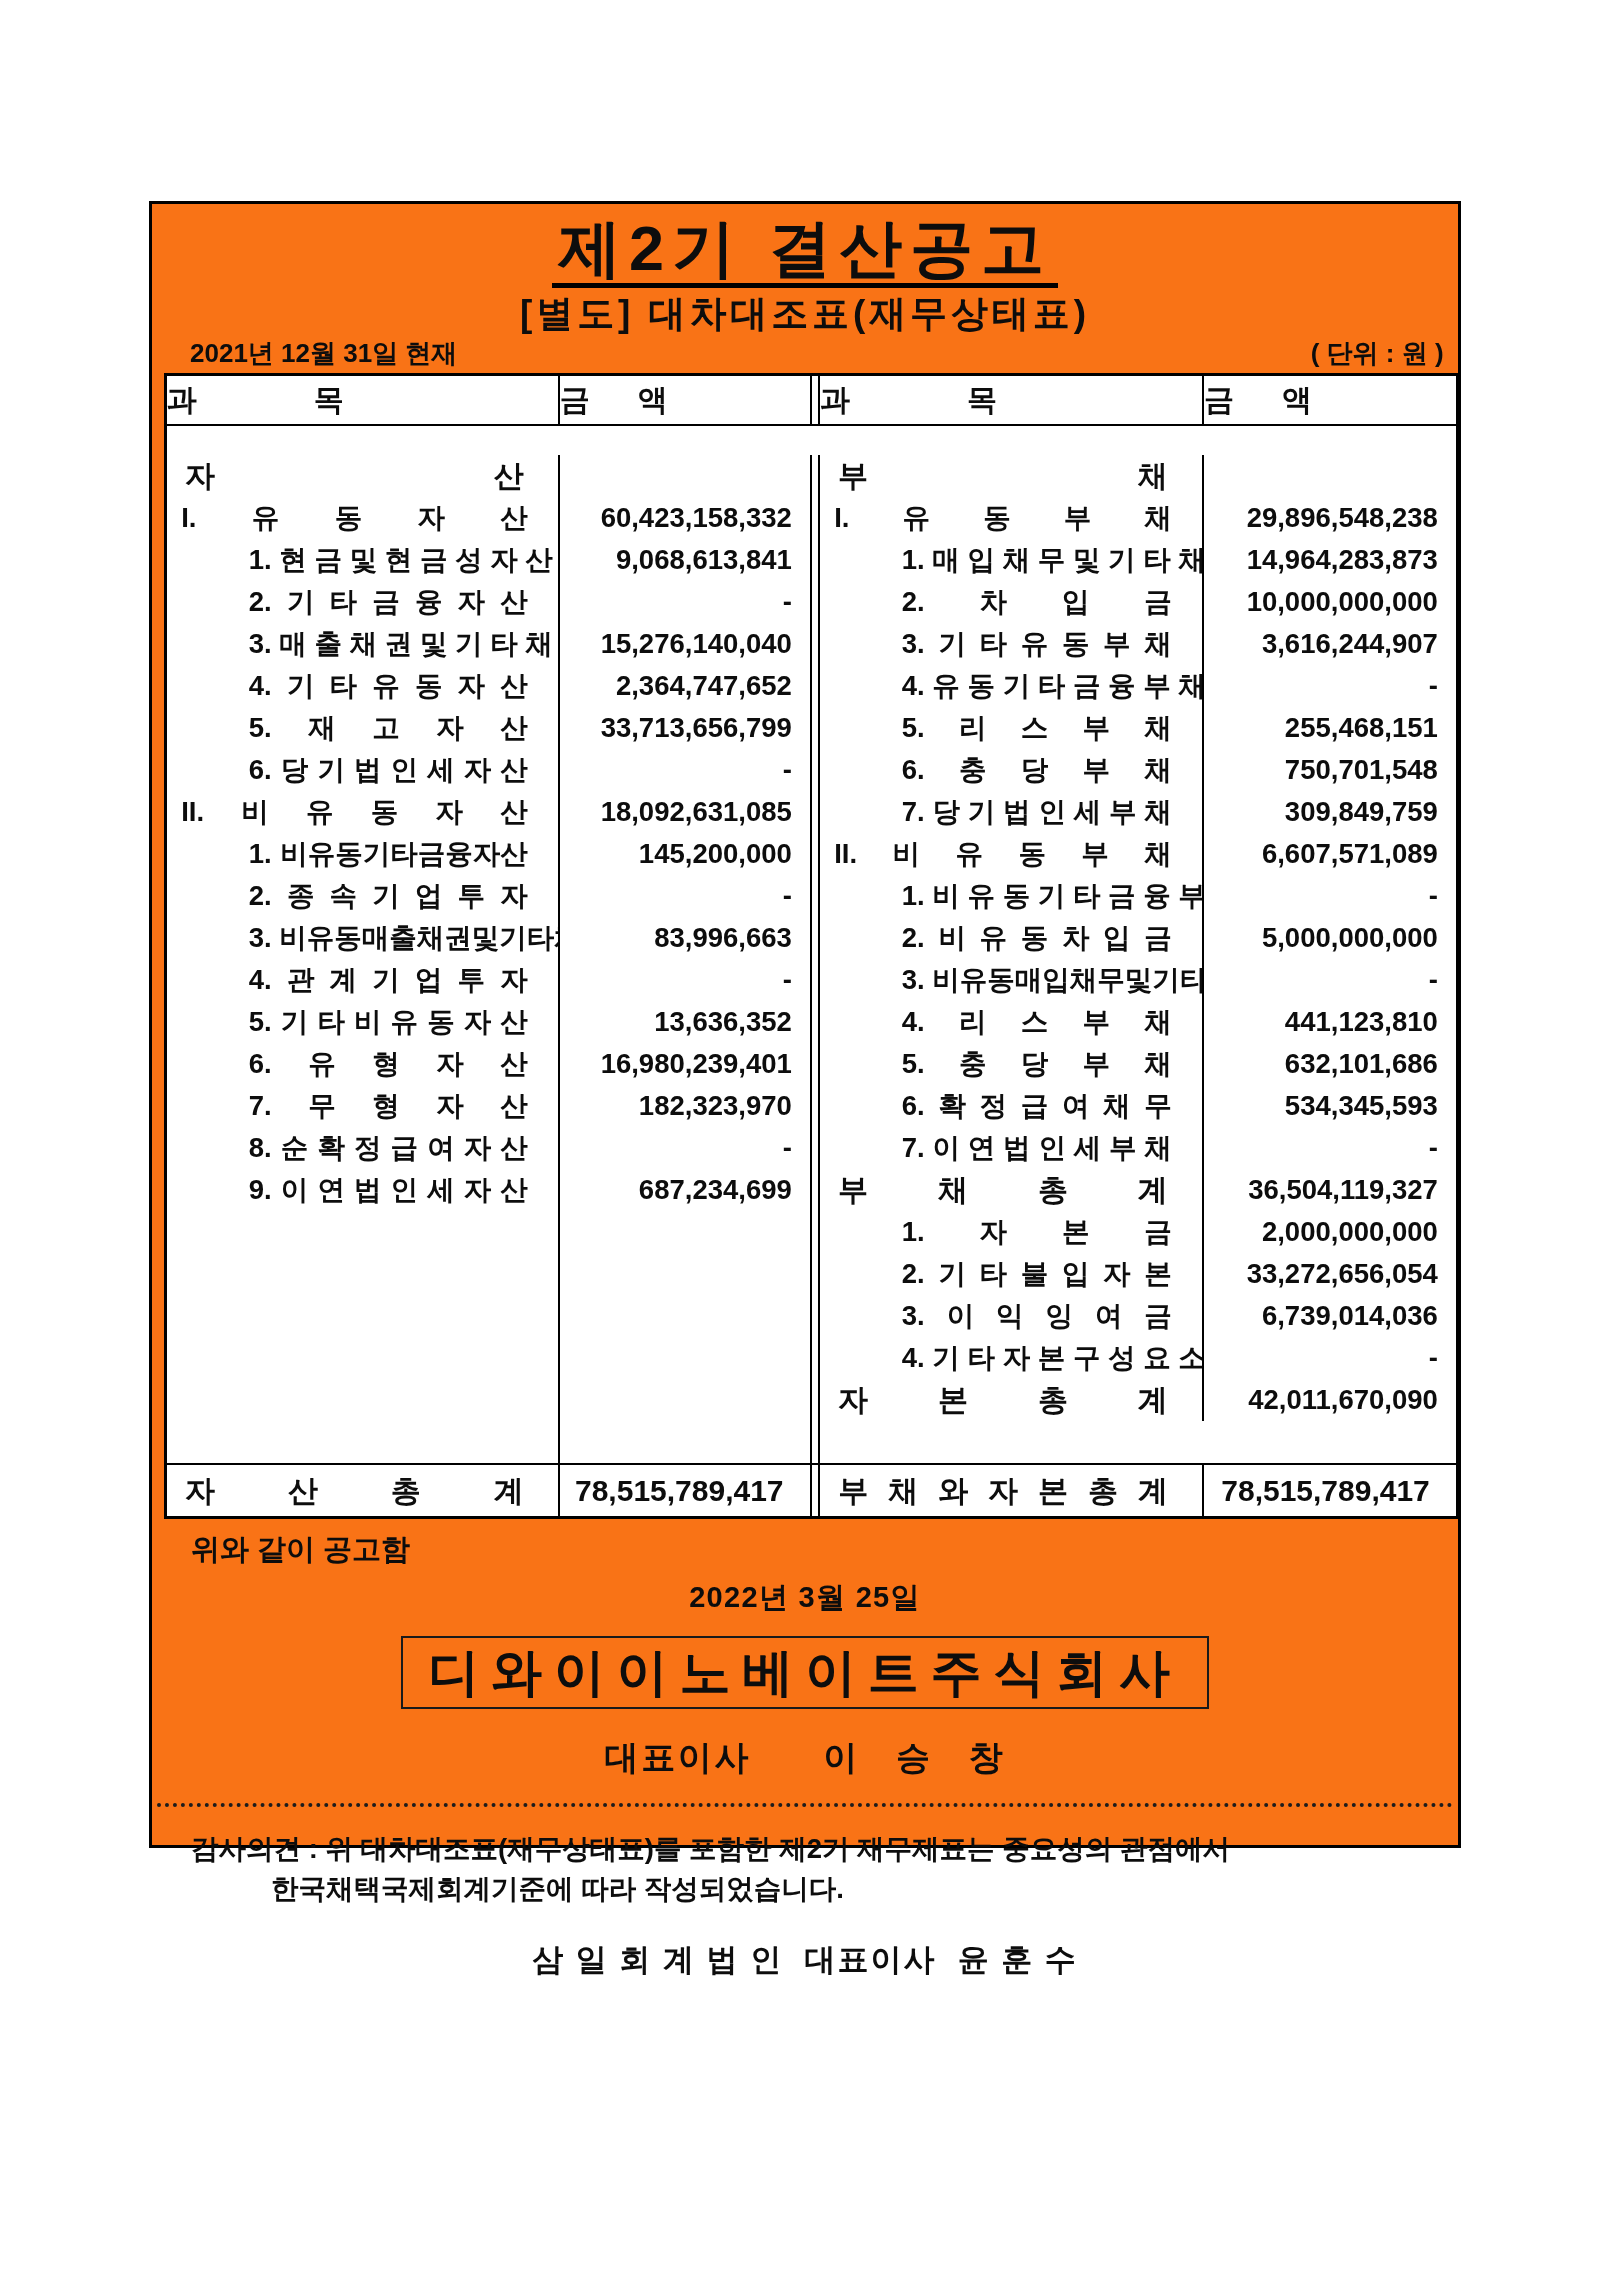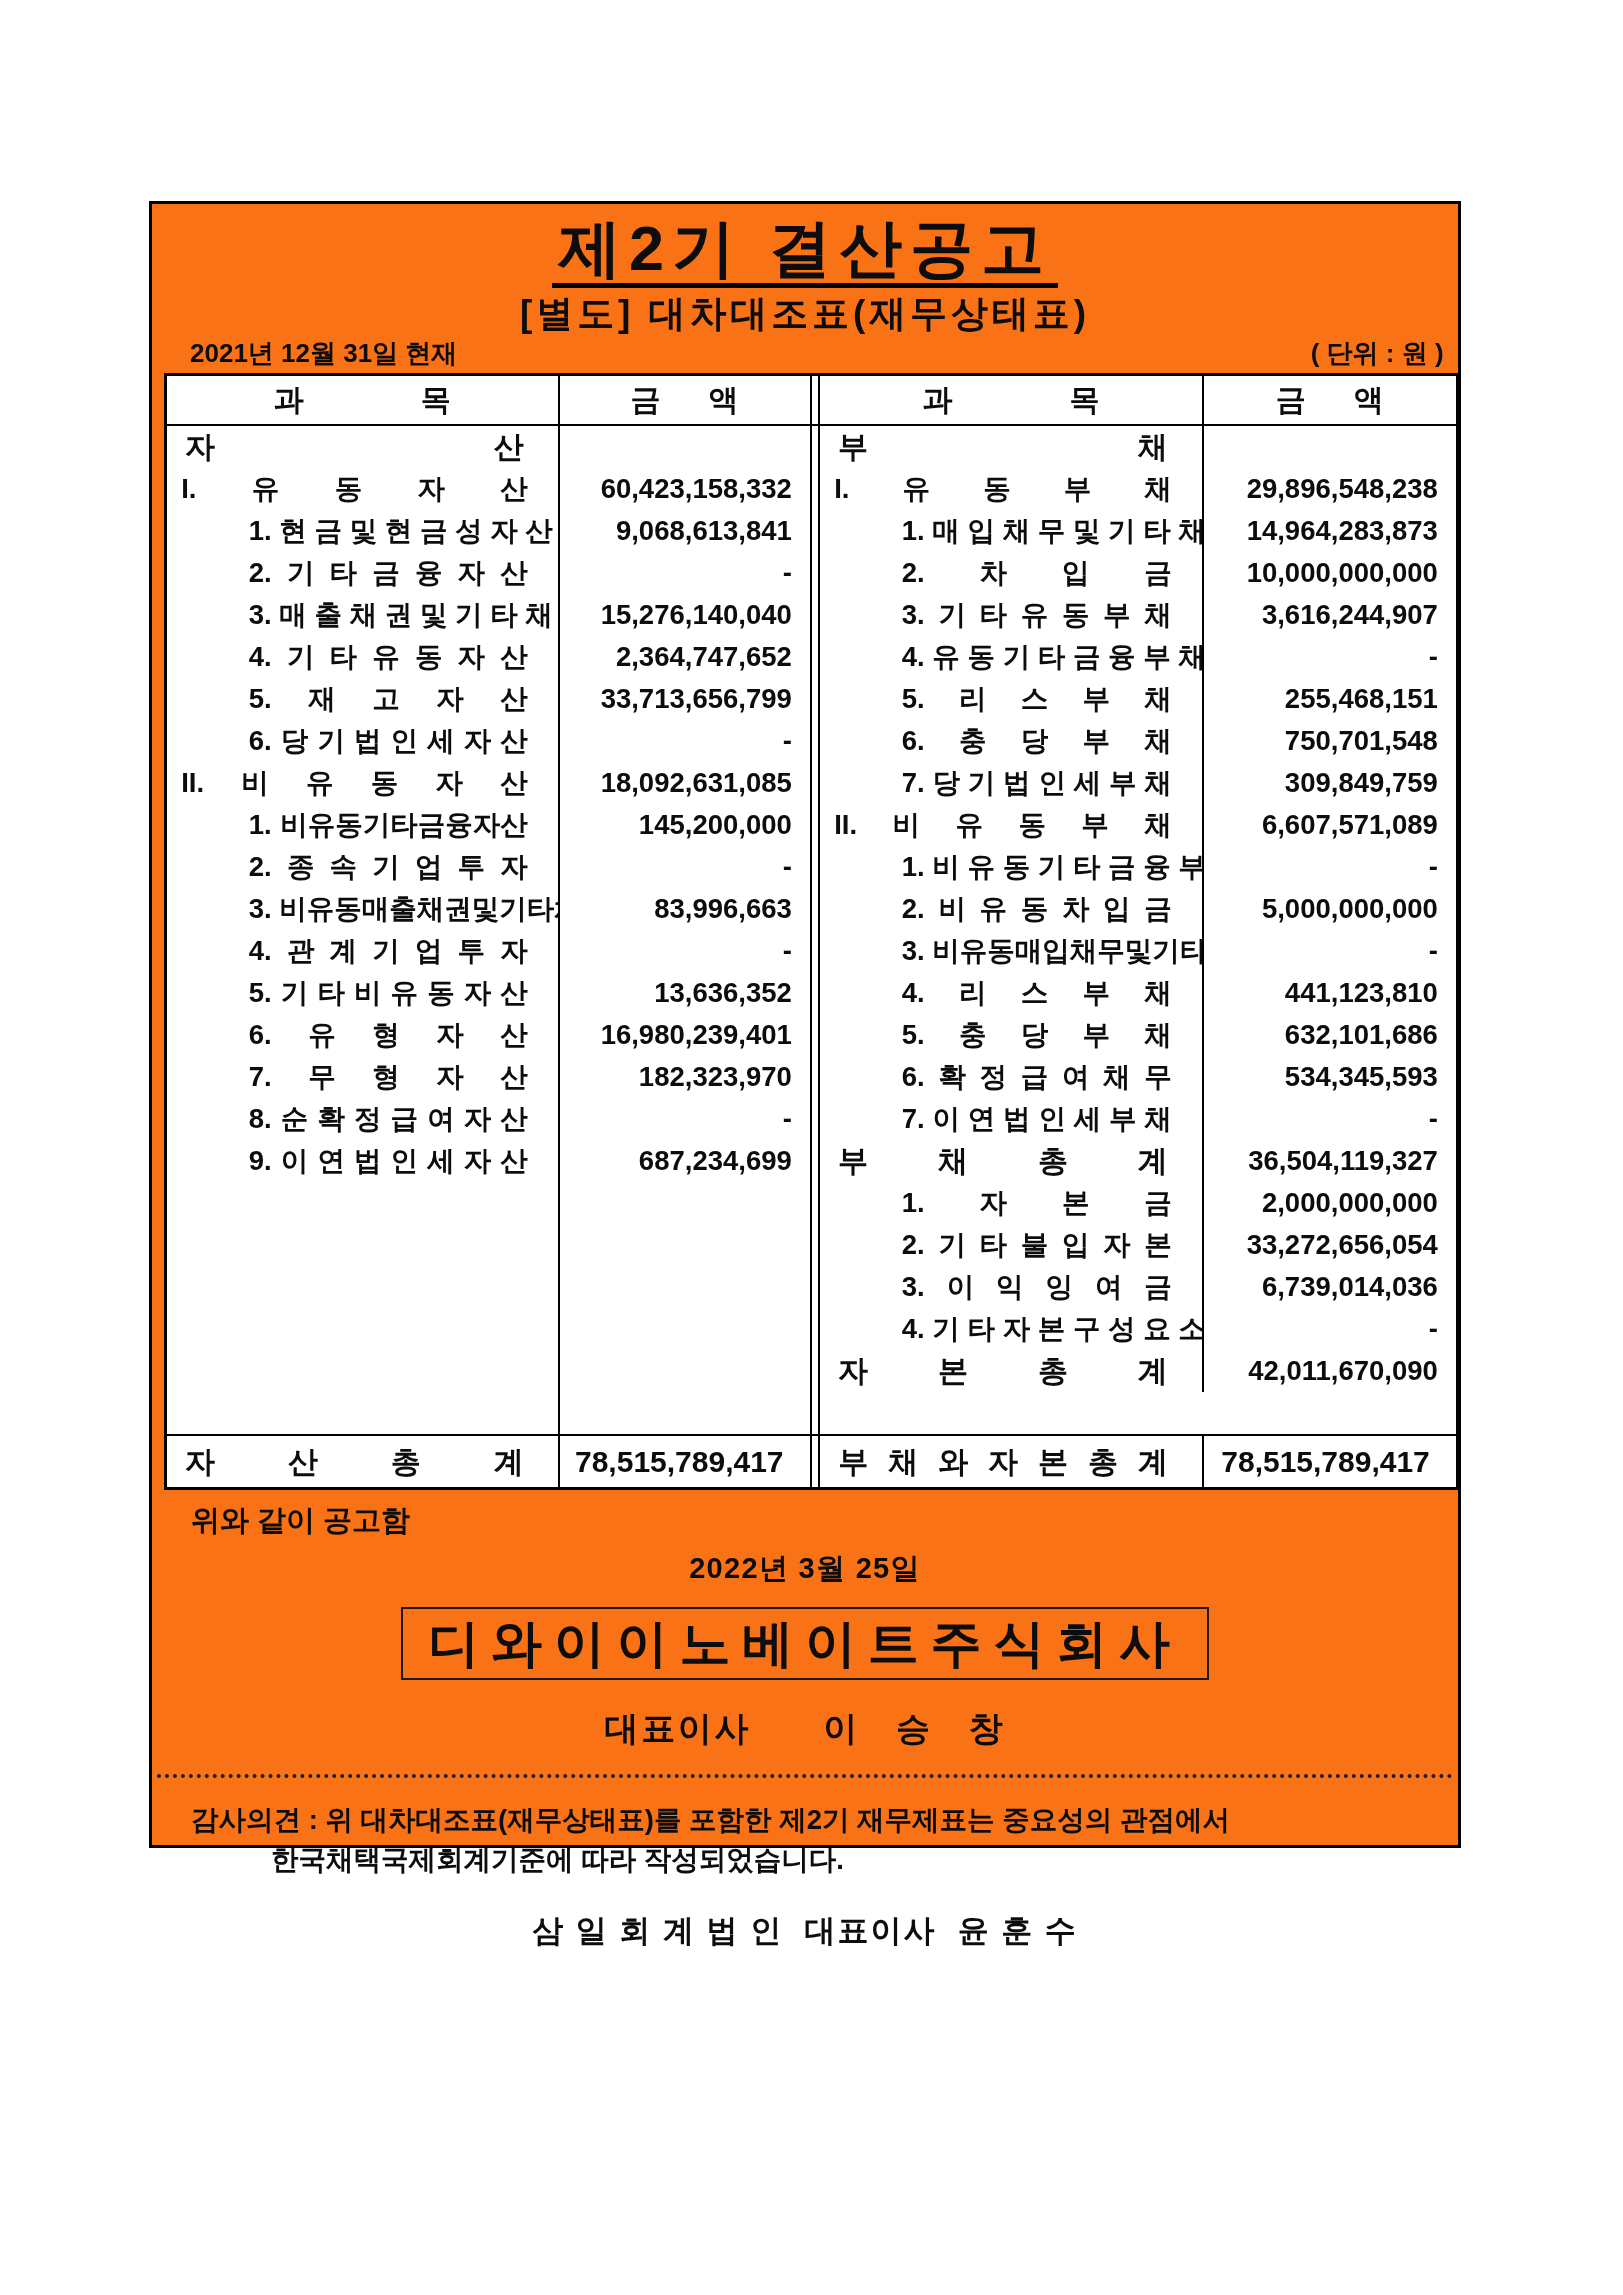--- a/index.html
+++ b/index.html
@@ -30,24 +30,24 @@
   
   .bs-table{
     margin:1.3px auto 0 11.8px;width:1289px;border:3.3px solid #000;box-sizing:content-box;
     background:#fff;
   }
   .flexrow{display:flex;}
   .w1{width:393px;} .w2{width:250px;} .wd{width:10.5px;} .w3{width:384px;} .w4{width:252px;}
   .vline{border-right:2px solid #000;}
   .ddiv{border-left:2.6px solid #000;border-right:2.6px solid #000;box-sizing:border-box;}
   .thead{height:48px;border-bottom:2.6px solid #000;}
-  .hcell{display:flex;justify-content:center;align-items:center;font-size:30px;box-sizing:border-box;height:100%;}
+  .hcell{display:flex;justify-content:flex-start;align-items:center;font-size:30px;box-sizing:border-box;height:100%;}
   .hcell .sp{text-align:justify;text-align-last:justify;display:block;}
   .sp-item{width:177px;} .sp-amt{width:108px;}
-  .tbody{align-items:stretch;}
+  .tbody{align-items:stretch;margin-top:29px;}
   .half-rows{display:block;}
   .trow{display:flex;height:42px;}
   .trow .lbl{
     box-sizing:border-box;height:100%;line-height:42px;font-size:27.5px;
     text-align:justify;text-align-last:justify;overflow:hidden;white-space:nowrap;
   }
   .trow .amt{
     box-sizing:border-box;height:100%;line-height:42px;font-size:27.5px;
     text-align:right;padding-right:18px;white-space:nowrap;
   }

